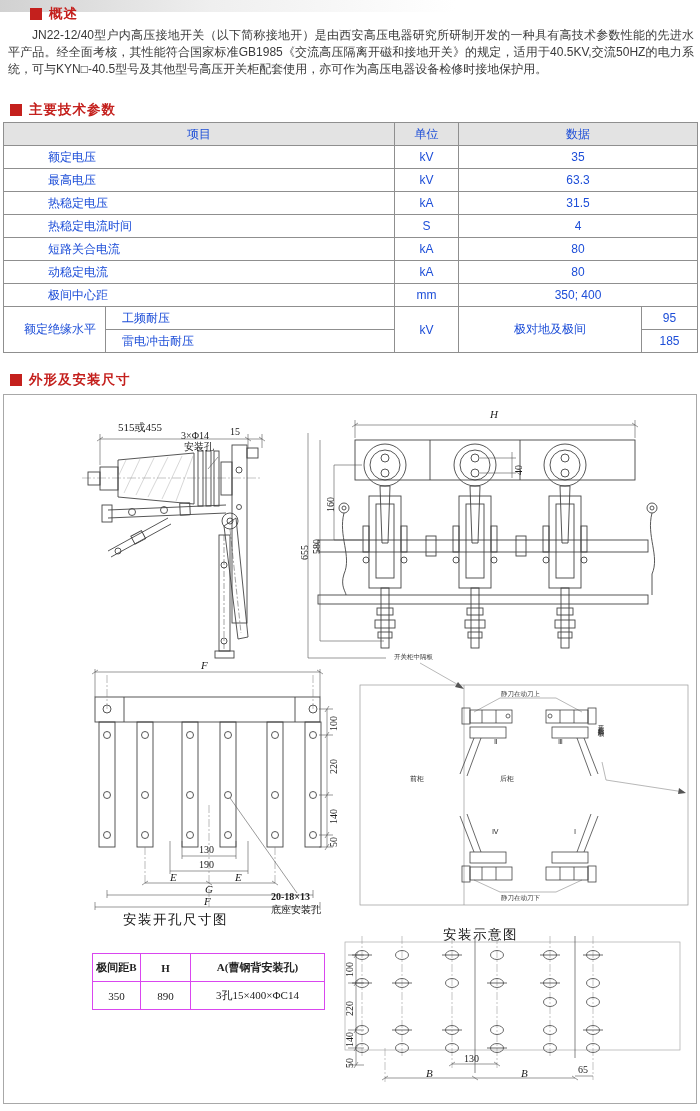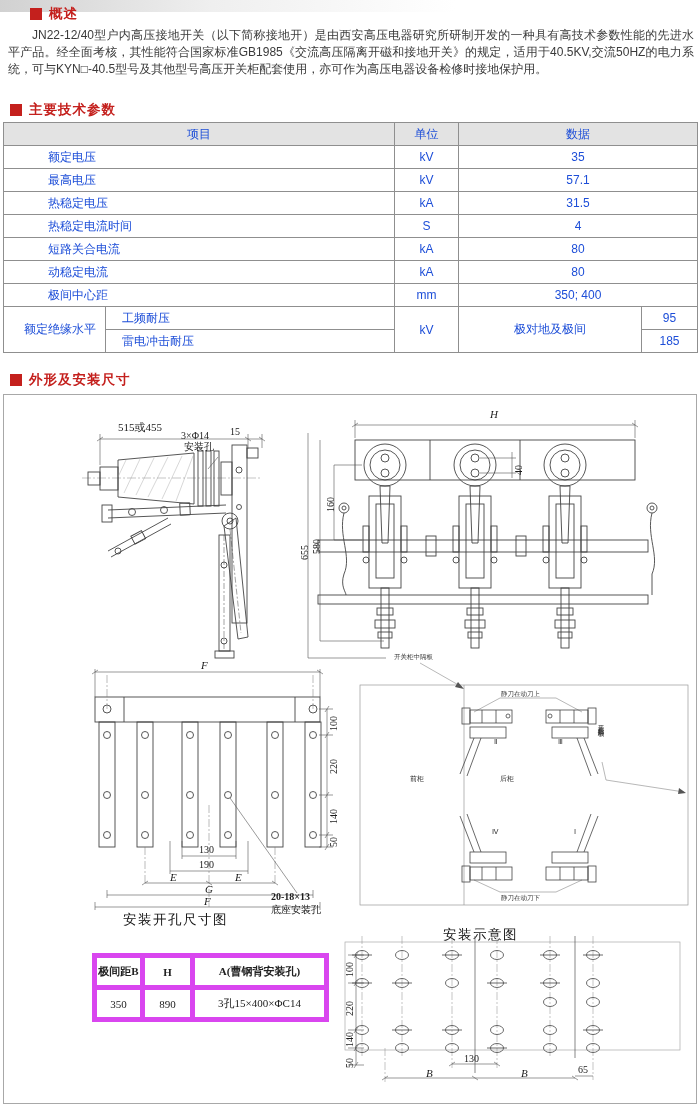--- a/index.html
+++ b/index.html
@@ -27,21 +27,21 @@
   .dl{position:absolute;font-size:10px;line-height:1;color:#1c1c1c;white-space:nowrap;
       font-family:"Liberation Serif",serif;}
   .dlt{font-style:italic;font-size:11px;}
   .rot{transform:rotate(-90deg);transform-origin:0 0;}
   .tiny{font-size:6.5px;color:#333;font-family:"Liberation Sans",sans-serif;}
   .vtext{writing-mode:vertical-rl;font-size:6.5px;color:#333;letter-spacing:1px;}
   .cap{position:absolute;font-size:13.5px;color:#141414;letter-spacing:1.5px;
        font-family:"Liberation Serif",serif;}
   
   table.spec{position:absolute;left:92px;top:953px;border-collapse:collapse;table-layout:fixed;background:#fff;}
-  table.spec td{border:5px solid #d946ef;font-size:11px;color:#222;height:25px;text-align:center;
+  table.spec td{border:1px solid #d946ef;font-size:11px;color:#222;height:25px;text-align:center;
        font-family:"Liberation Serif",serif;white-space:nowrap;overflow:hidden;}
   table.spec tr.h td{font-weight:bold;}
 </style>
 </head>
 <body>
 
 <div class="page">
   <div class="topband"></div>
 
   <div class="sec-title" style="left:10px;top:5px;padding-left:20px;">
@@ -70,21 +70,21 @@
       <td class="hd" colspan="2">数据</td>
     </tr>
     <tr>
       <td class="item" colspan="2">额定电压</td>
       <td class="c">kV</td>
       <td class="c" colspan="2">35</td>
     </tr>
     <tr>
       <td class="item" colspan="2">最高电压</td>
       <td class="c">kV</td>
-      <td class="c" colspan="2">57.1</td>
+      <td class="c" colspan="2">63.3</td>
     </tr>
     <tr>
       <td class="item" colspan="2">热稳定电压</td>
       <td class="c">kA</td>
       <td class="c" colspan="2">31.5</td>
     </tr>
     <tr>
       <td class="item" colspan="2">热稳定电流时间</td>
       <td class="c">S</td>
       <td class="c" colspan="2">4</td>

